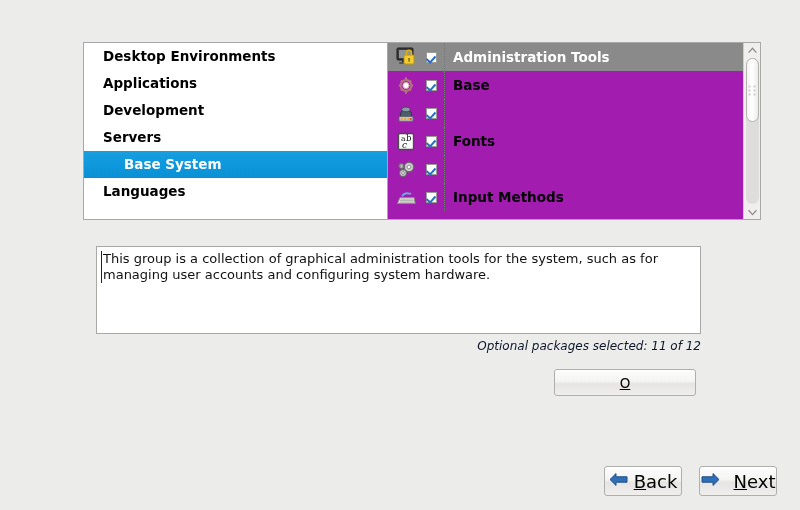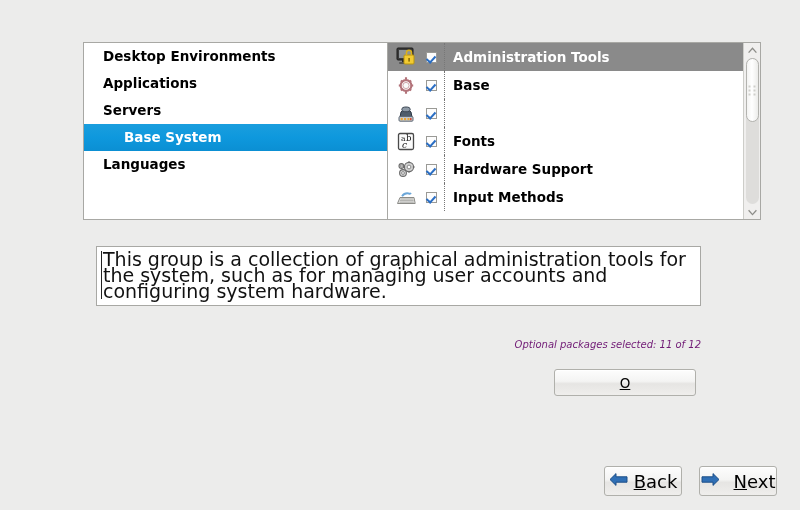--- a/index.html
+++ b/index.html
@@ -56,21 +56,21 @@
   }
 
   
   #group-panel {
     position: absolute;
     left: 348px;
     top: 0;
     width: 374px;
     height: 178px;
     border: 1px solid #a8a8a4;
-    background: #ffffff;
+    background: #a21caf;
     box-sizing: border-box;
     display: flex;
   }
   #group-list {
     flex: 1 1 auto;
     overflow: hidden;
     position: relative;
   }
   .grp-row {
     height: 28px;
@@ -188,44 +188,44 @@
     height: 2px;
     background: #cfcfcb;
   }
 
   
   #description-box {
     position: absolute;
     left: 96px;
     top: 246px;
     width: 605px;
-    height: 60px;
+    height: 88px;
     background: #ffffff;
     border: 1px solid #a8a8a4;
     box-sizing: border-box;
     padding: 4px 6px 4px 5px;
-    font-size: 19px;
+    font-size: 13px;
     line-height: 16px;
     color: #111;
   }
   #description-text {
     display: block;
     border-left: 1px solid #222;
     padding-left: 1px;
     margin-left: -1px;
   }
 
   
   #optional-status {
     position: absolute;
     right: 99px;
     top: 339px;
     font-style: italic;
-    font-size: 10px;
-    color: #701a75;
+    font-size: 12px;
+    color: #0f172a;
     white-space: nowrap;
   }
   .btn {
     background: linear-gradient(to bottom, #fdfdfd 0%, #f4f4f3 45%, #e6e5e3 55%, #efeeec 100%);
     border: 1px solid #b0b0ab;
     border-radius: 3px;
     box-shadow: 0 1px 0 rgba(255,255,255,0.8) inset;
     font-size: 13.5px;
     color: #000;
     display: inline-flex;
@@ -267,20 +267,23 @@
 <body>
 
 <div id="panels">
 
   <div id="category-list">
     <div class="cat-row">
       <span>Desktop Environments</span>
     </div>
     <div class="cat-row">
       <span>Applications</span>
+    </div>
+    <div class="cat-row">
+      <span>Development</span>
     </div>
     <div class="cat-row">
       <span>Servers</span>
     </div>
     <div class="cat-row selected">
       <span>Base System</span>
     </div>
     <div class="cat-row">
       <span>Languages</span>
     </div>
@@ -375,21 +378,20 @@
             <circle cx="6.4" cy="7" r="1" fill="#fff" stroke="#8a8a8a"></circle>
             <g stroke="#6a6a6a" stroke-width="1.8">
               <path d="M14 2.6 v1.5 M14 11.9 v1.5 M8.6 8 h1.5 M17.9 8 h1.5"></path>
             </g>
           </svg>
         </span>
         <span class="grp-check">
             <span class="cbox"></span>
           </span>
         <span class="grp-sep"></span>
-        <span class="grp-label">Hardware Support</span>
       </div>
 
       <div class="grp-row">
         <span class="grp-icon">
           <svg width="22" height="21" viewBox="0 0 22 21">
             <path d="M2.5 16.5 L5 10.5 h14 l1.2 6 z" fill="#e3e3e1" stroke="#8b8b87"></path>
             <g stroke="#a9a9a5" stroke-width="0.9">
               <path d="M5.4 12 h13 M5 13.6 h13.6 M4.6 15.2 h14.2"></path>
             </g>
             <path d="M7 9.2 q3-4.2 8-2.4" fill="none" stroke="#6aa6d8" stroke-width="1.8"></path>

